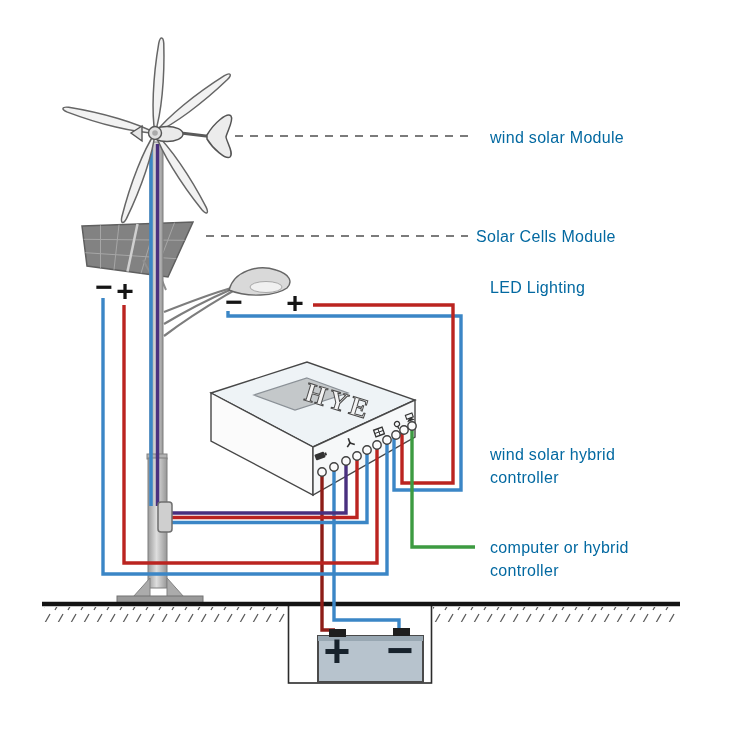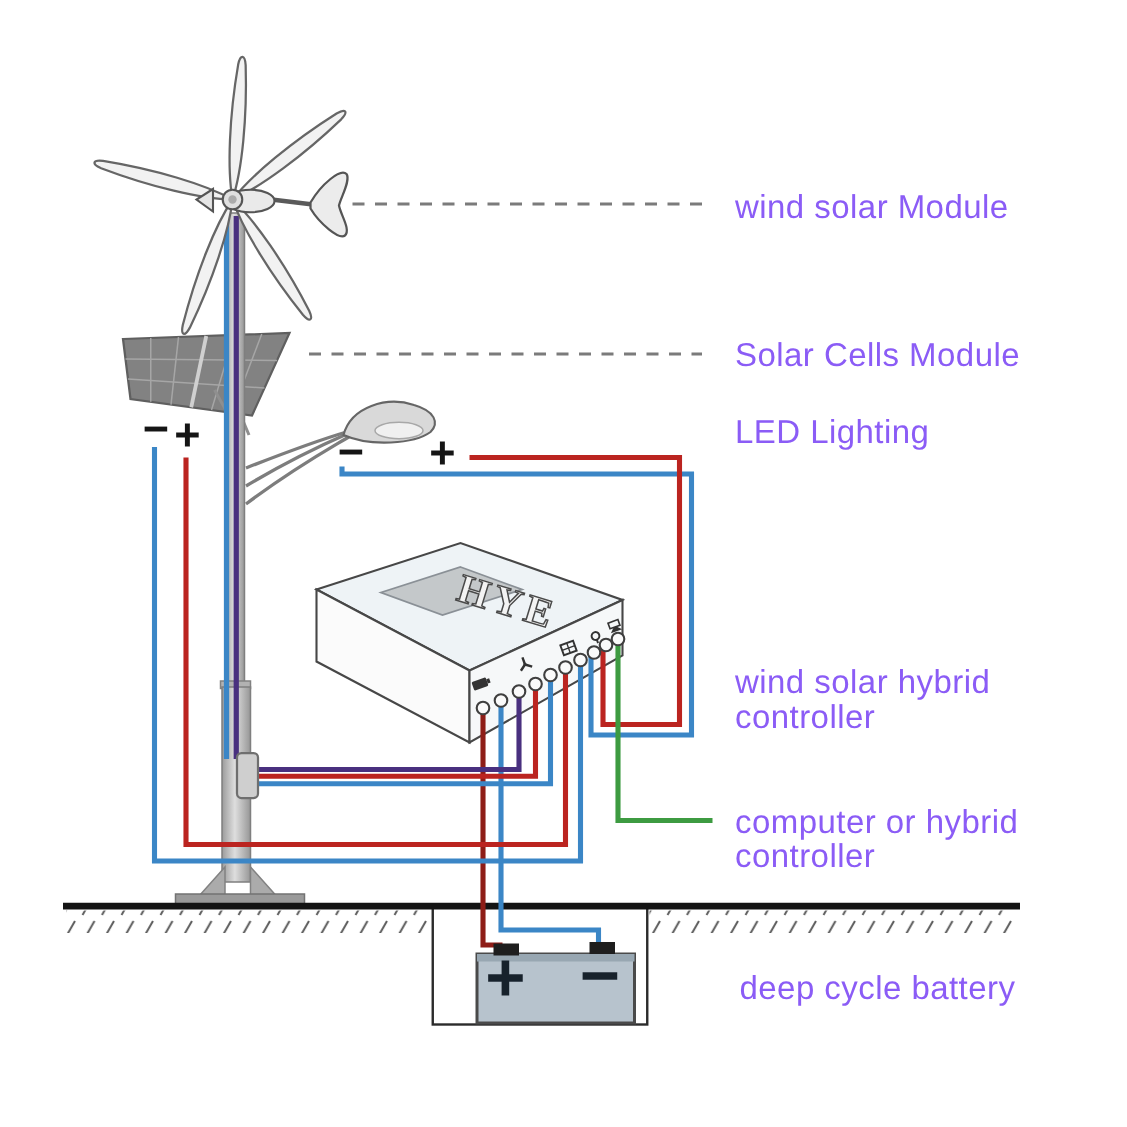--- a/index.html
+++ b/index.html
@@ -1,19 +1,19 @@
 <!DOCTYPE html>
 <html><head>
 <meta charset="utf-8">
 <style>
   html,body{margin:0;padding:0;background:#fff;}
   #stage{position:relative;width:751px;height:751px;background:#ffffff;overflow:hidden;
          font-family:"Liberation Sans", sans-serif;}
   #stage svg{position:absolute;left:0;top:0;}
-  .lbl{position:absolute;color:#8b5cf6;font-size:22px;line-height:23px;white-space:nowrap;
+  .lbl{position:absolute;color:#0369a1;font-size:16px;line-height:23px;white-space:nowrap;
        letter-spacing:0.3px;}
   .sym{position:absolute;transform:translate(-50%,-50%);color:#151515;font-size:30px;
        font-weight:600;line-height:1;}
   .sym.big{font-size:46px;font-weight:700;color:#17222c;}
 </style>
 </head>
 <body>
 
 <div id="stage">
 
@@ -166,25 +166,24 @@
 </svg>
 
 <span class="sym" style="left:104px;top:287px;">−</span>
 <span class="sym" style="left:125px;top:291px;">+</span>
 <span class="sym" style="left:234px;top:302px;">−</span>
 <span class="sym" style="left:295px;top:303px;">+</span>
 <span class="sym big" style="left:337px;top:651px;">+</span>
 <span class="sym big" style="left:400px;top:650px;">−</span>
 
 <div class="lbl" style="left:490px;top:126px;">wind solar Module</div>
-<div class="lbl" style="left:490px;top:225px;">Solar Cells Module</div>
+<div class="lbl" style="left:476px;top:225px;">Solar Cells Module</div>
 <div class="lbl" style="left:490px;top:276px;">LED Lighting</div>
 <div class="lbl" style="left:490px;top:443px;">
   <div>wind solar hybrid</div>
   <div>controller</div>
 </div>
 <div class="lbl" style="left:490px;top:536px;">
   <div>computer or hybrid</div>
   <div>controller</div>
 </div>
-<div class="lbl" style="left:493px;top:647px;">deep cycle battery</div>
 
 </div>
 
 </body></html>

